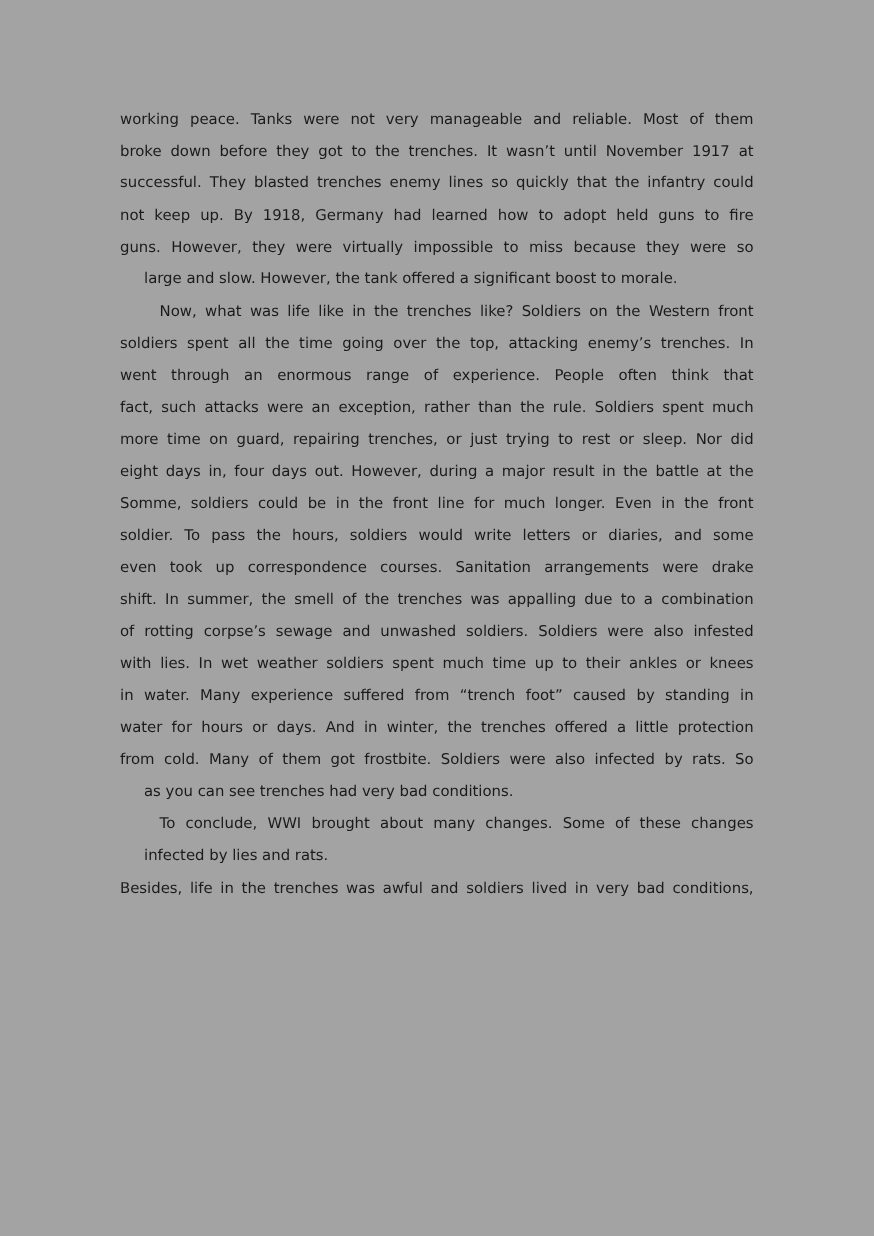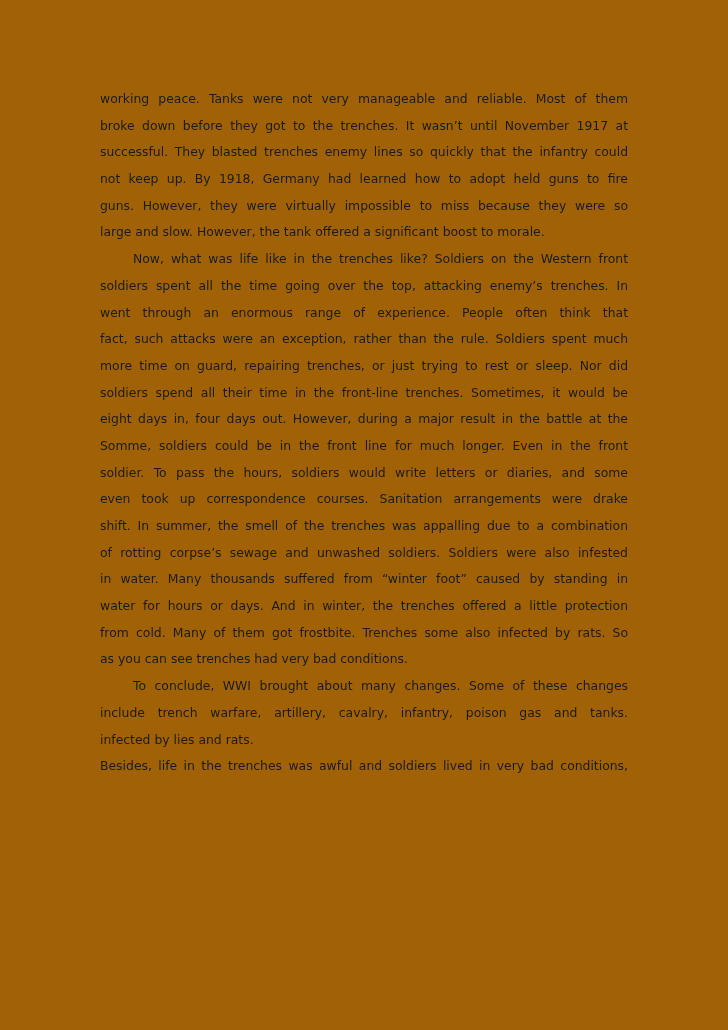--- a/index.html
+++ b/index.html
@@ -11,21 +11,21 @@
     width: 728px;
     height: 1030px;
     background: #ffffff;
     overflow: hidden;
     font-family: "DejaVu Sans", "Liberation Sans", sans-serif;
   }
   .page {
     position: relative;
     width: 728px;
     height: 1030px;
-    background: #a16207;
+    background: #a3a3a3;
   }
   .text-block {
     position: absolute;
     left: 100px;
     top: 86px;
     width: 528px;
     color: #1b1b1b;
     font-size: 12.4px;
     line-height: 26.7px;
   }
@@ -36,20 +36,21 @@
   .line {
     text-align: justify;
     text-align-last: justify;
     -moz-text-align-last: justify;
     height: 26.7px;
     overflow: visible;
     white-space: normal;
   }
   .line.para-end {
     text-align-last: left;
+    margin-left: 20px;
     -moz-text-align-last: left;
   }
   .line.indent {
     text-indent: 33px;
   }
 </style>
 </head>
 <body style="background: rgb(255, 255, 255);">
 
 <div class="page">
@@ -61,32 +62,31 @@
         <div class="line">not keep up. By 1918, Germany had learned how to adopt held guns to fire</div>
         <div class="line">guns. However, they were virtually impossible to miss because they were so</div>
         <div class="line para-end">large and slow. However, the tank offered a significant boost to morale.</div>
       </div>
       <div class="paragraph">
         <div class="line indent">Now, what was life like in the trenches like? Soldiers on the Western front</div>
         <div class="line">soldiers spent all the time going over the top, attacking enemy’s trenches. In</div>
         <div class="line">went through an enormous range of experience. People often think that</div>
         <div class="line">fact, such attacks were an exception, rather than the rule. Soldiers spent much</div>
         <div class="line">more time on guard, repairing trenches, or just trying to rest or sleep. Nor did</div>
-        <div class="line">soldiers spend all their time in the front-line trenches. Sometimes, it would be</div>
         <div class="line">eight days in, four days out. However, during a major result in the battle at the</div>
         <div class="line">Somme, soldiers could be in the front line for much longer. Even in the front</div>
         <div class="line">soldier. To pass the hours, soldiers would write letters or diaries, and some</div>
         <div class="line">even took up correspondence courses. Sanitation arrangements were drake</div>
         <div class="line">shift. In summer, the smell of the trenches was appalling due to a combination</div>
         <div class="line">of rotting corpse’s sewage and unwashed soldiers. Soldiers were also infested</div>
-        <div class="line">in water. Many thousands suffered from “winter foot” caused by standing in</div>
+        <div class="line">with lies. In wet weather soldiers spent much time up to their ankles or knees</div>
+        <div class="line">in water. Many experience suffered from “trench foot” caused by standing in</div>
         <div class="line">water for hours or days. And in winter, the trenches offered a little protection</div>
-        <div class="line">from cold. Many of them got frostbite. Trenches some also infected by rats. So</div>
+        <div class="line">from cold. Many of them got frostbite. Soldiers were also infected by rats. So</div>
         <div class="line para-end">as you can see trenches had very bad conditions.</div>
       </div>
       <div class="paragraph">
         <div class="line indent">To conclude, WWI brought about many changes. Some of these changes</div>
-        <div class="line">include trench warfare, artillery, cavalry, infantry, poison gas and tanks.</div>
         <div class="line para-end">infected by lies and rats.</div>
         <div class="line">Besides, life in the trenches was awful and soldiers lived in very bad conditions,</div>
       </div>
     </div>
 </div>
 
 </body></html>

